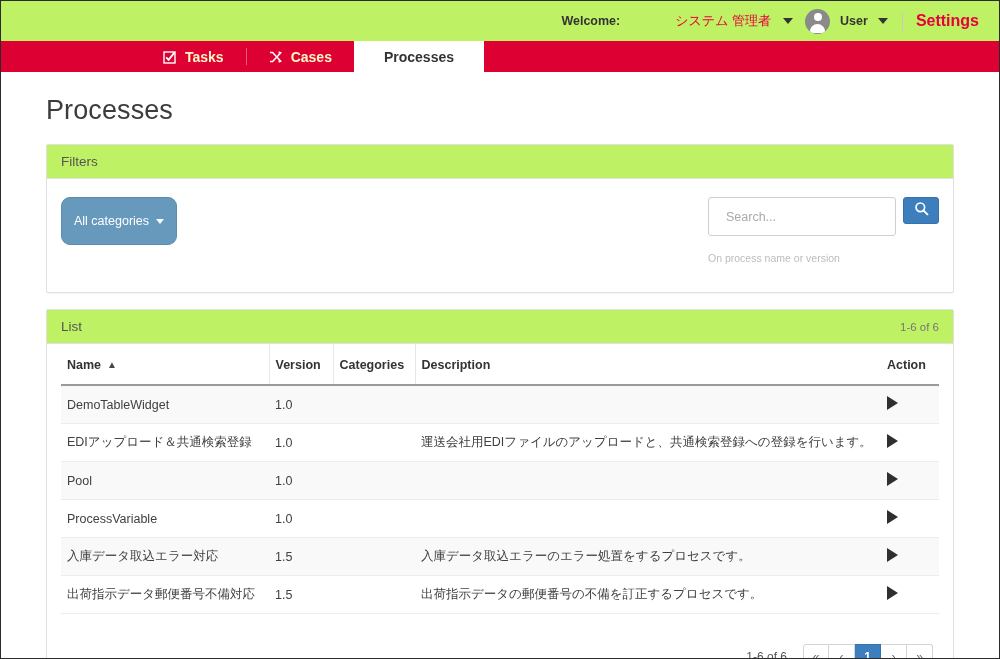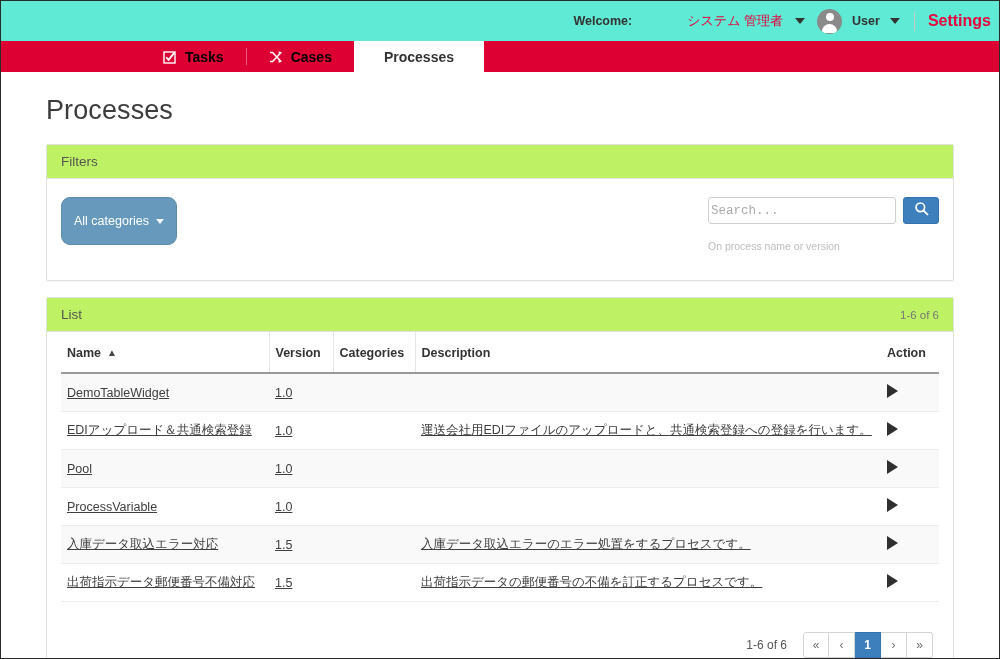--- a/index.html
+++ b/index.html
@@ -17,25 +17,25 @@
     height: 659px;
     border: 1px solid #2b2b2b;
     background: #ffffff;
     position: relative;
     overflow: hidden;
   }
 
   
   .topbar {
     height: 40px;
-    background: #5eead4;
+    background: #bef264;
     display: flex;
     align-items: center;
     justify-content: flex-end;
-    padding-right: 8px;
+    padding-right: 20px;
   }
   .welcome-label {
     font-size: 12.5px;
     font-weight: bold;
     color: #333333;
     margin-right: 7px;
   }
   .welcome-user {
     font-size: 13px;
     color: #e8003c;
@@ -101,21 +101,21 @@
     display: flex;
     align-items: stretch;
     padding-left: 140px;
     position: relative;
   }
   .nav-tab {
     display: flex;
     align-items: center;
     gap: 8px;
     padding: 6px 22px;
-    color: #000000;
+    color: #fef9c3;
     font-size: 14px;
     font-weight: bold;
     cursor: pointer;
     position: relative;
   }
   .nav-sep {
     width: 1px;
     background: rgba(255,255,255,0.35);
     margin: 7px 0;
   }
@@ -183,27 +183,27 @@
     width: 0; height: 0;
     border-left: 4px solid transparent;
     border-right: 4px solid transparent;
     border-top: 5px solid #ffffff;
   }
 
   .search-wrap { display: flex; flex-direction: column; align-items: flex-start; }
   .search-row { display: flex; align-items: stretch; }
   .search-input {
     width: 188px;
-    height: 27px;
+    height: 39px;
     border: 1px solid #cfcfcf;
     border-radius: 3px;
-    padding: 0 2px;
+    padding: 0 17px;
     font-size: 12.5px;
     color: #555555;
-    font-family: Liberation Mono, monospace;
+    font-family: Liberation Sans, sans-serif;
     outline: none;
   }
   .search-input::placeholder { color: #aaaaaa; }
   .search-btn {
     width: 36px;
     height: 27px;
     margin-left: 7px;
     background: #3d7ebd;
     border: 1px solid #3673ad;
     border-radius: 3px;
@@ -238,21 +238,20 @@
     color: #444444;
     font-size: 10px;
     transform: translateY(-1px);
   }
   tbody td {
     font-size: 12.5px;
     color: #404040;
     padding: 10px 6px;
     border-bottom: 1px solid #ededed;
     vertical-align: middle;
-    text-decoration: underline;
   }
   tbody tr:nth-child(odd) { background: #f9f9f9; }
   tbody tr:nth-child(even) { background: #ffffff; }
   .c-name { width: 208px; }
   .c-version { width: 64px; }
   .c-categories { width: 82px; }
   .c-desc { }
   .c-action { width: 58px; text-align: left; }
   .play-icon {
     display: inline-block;

